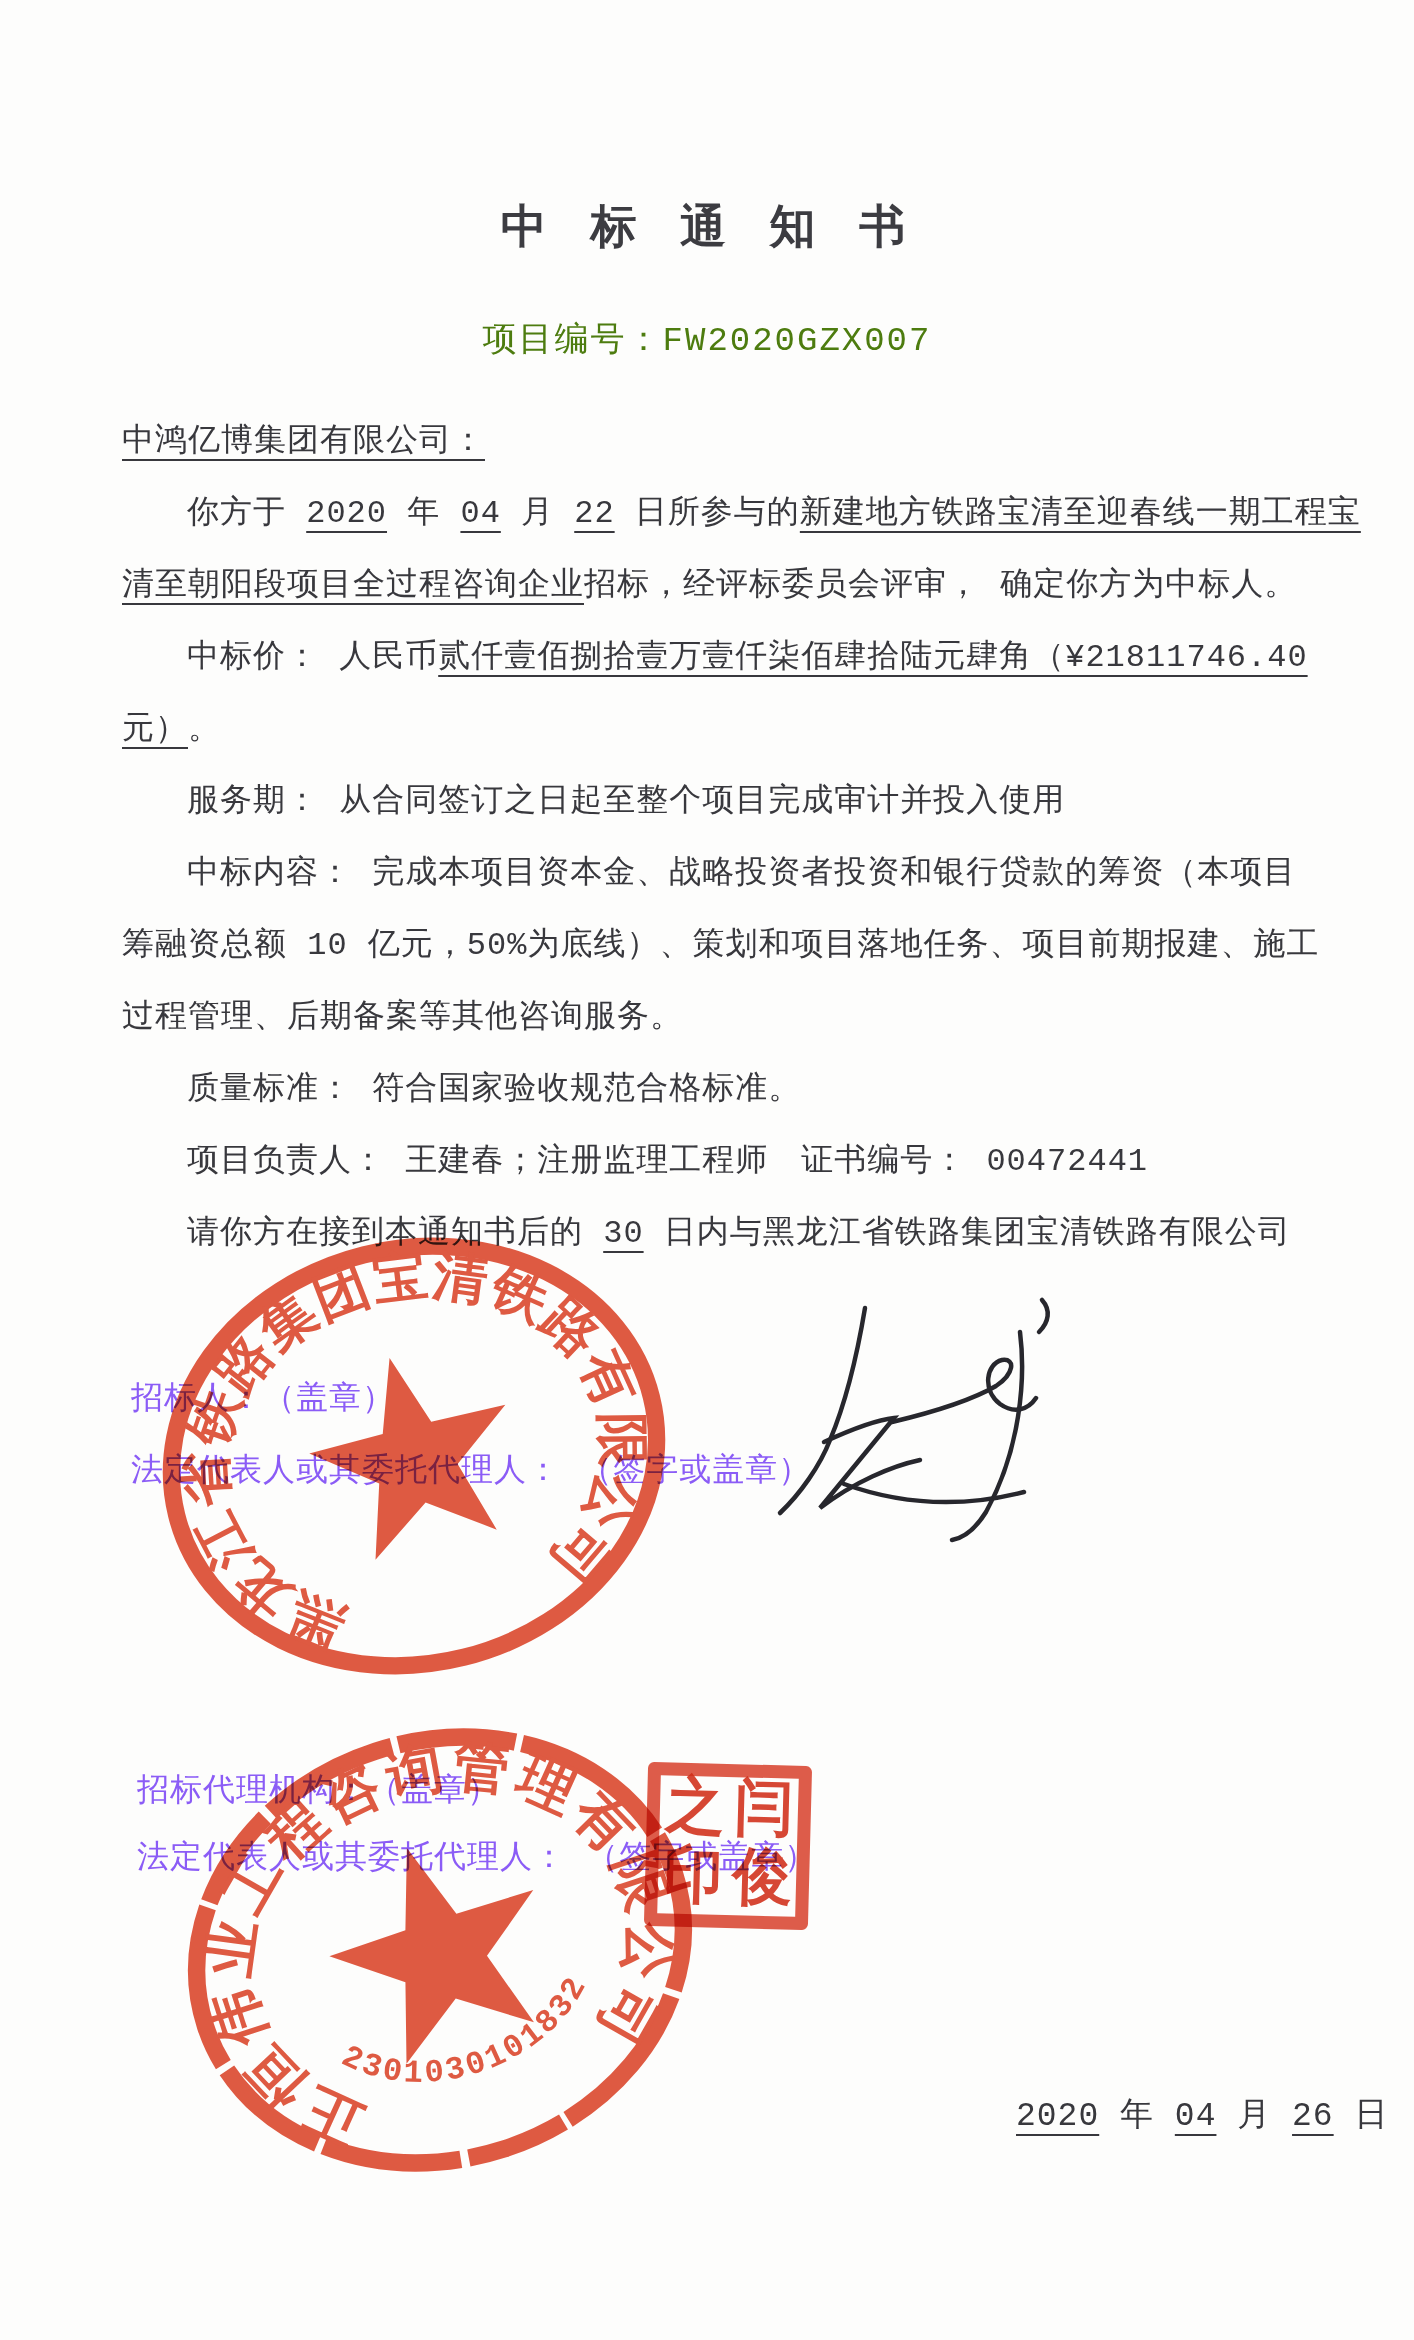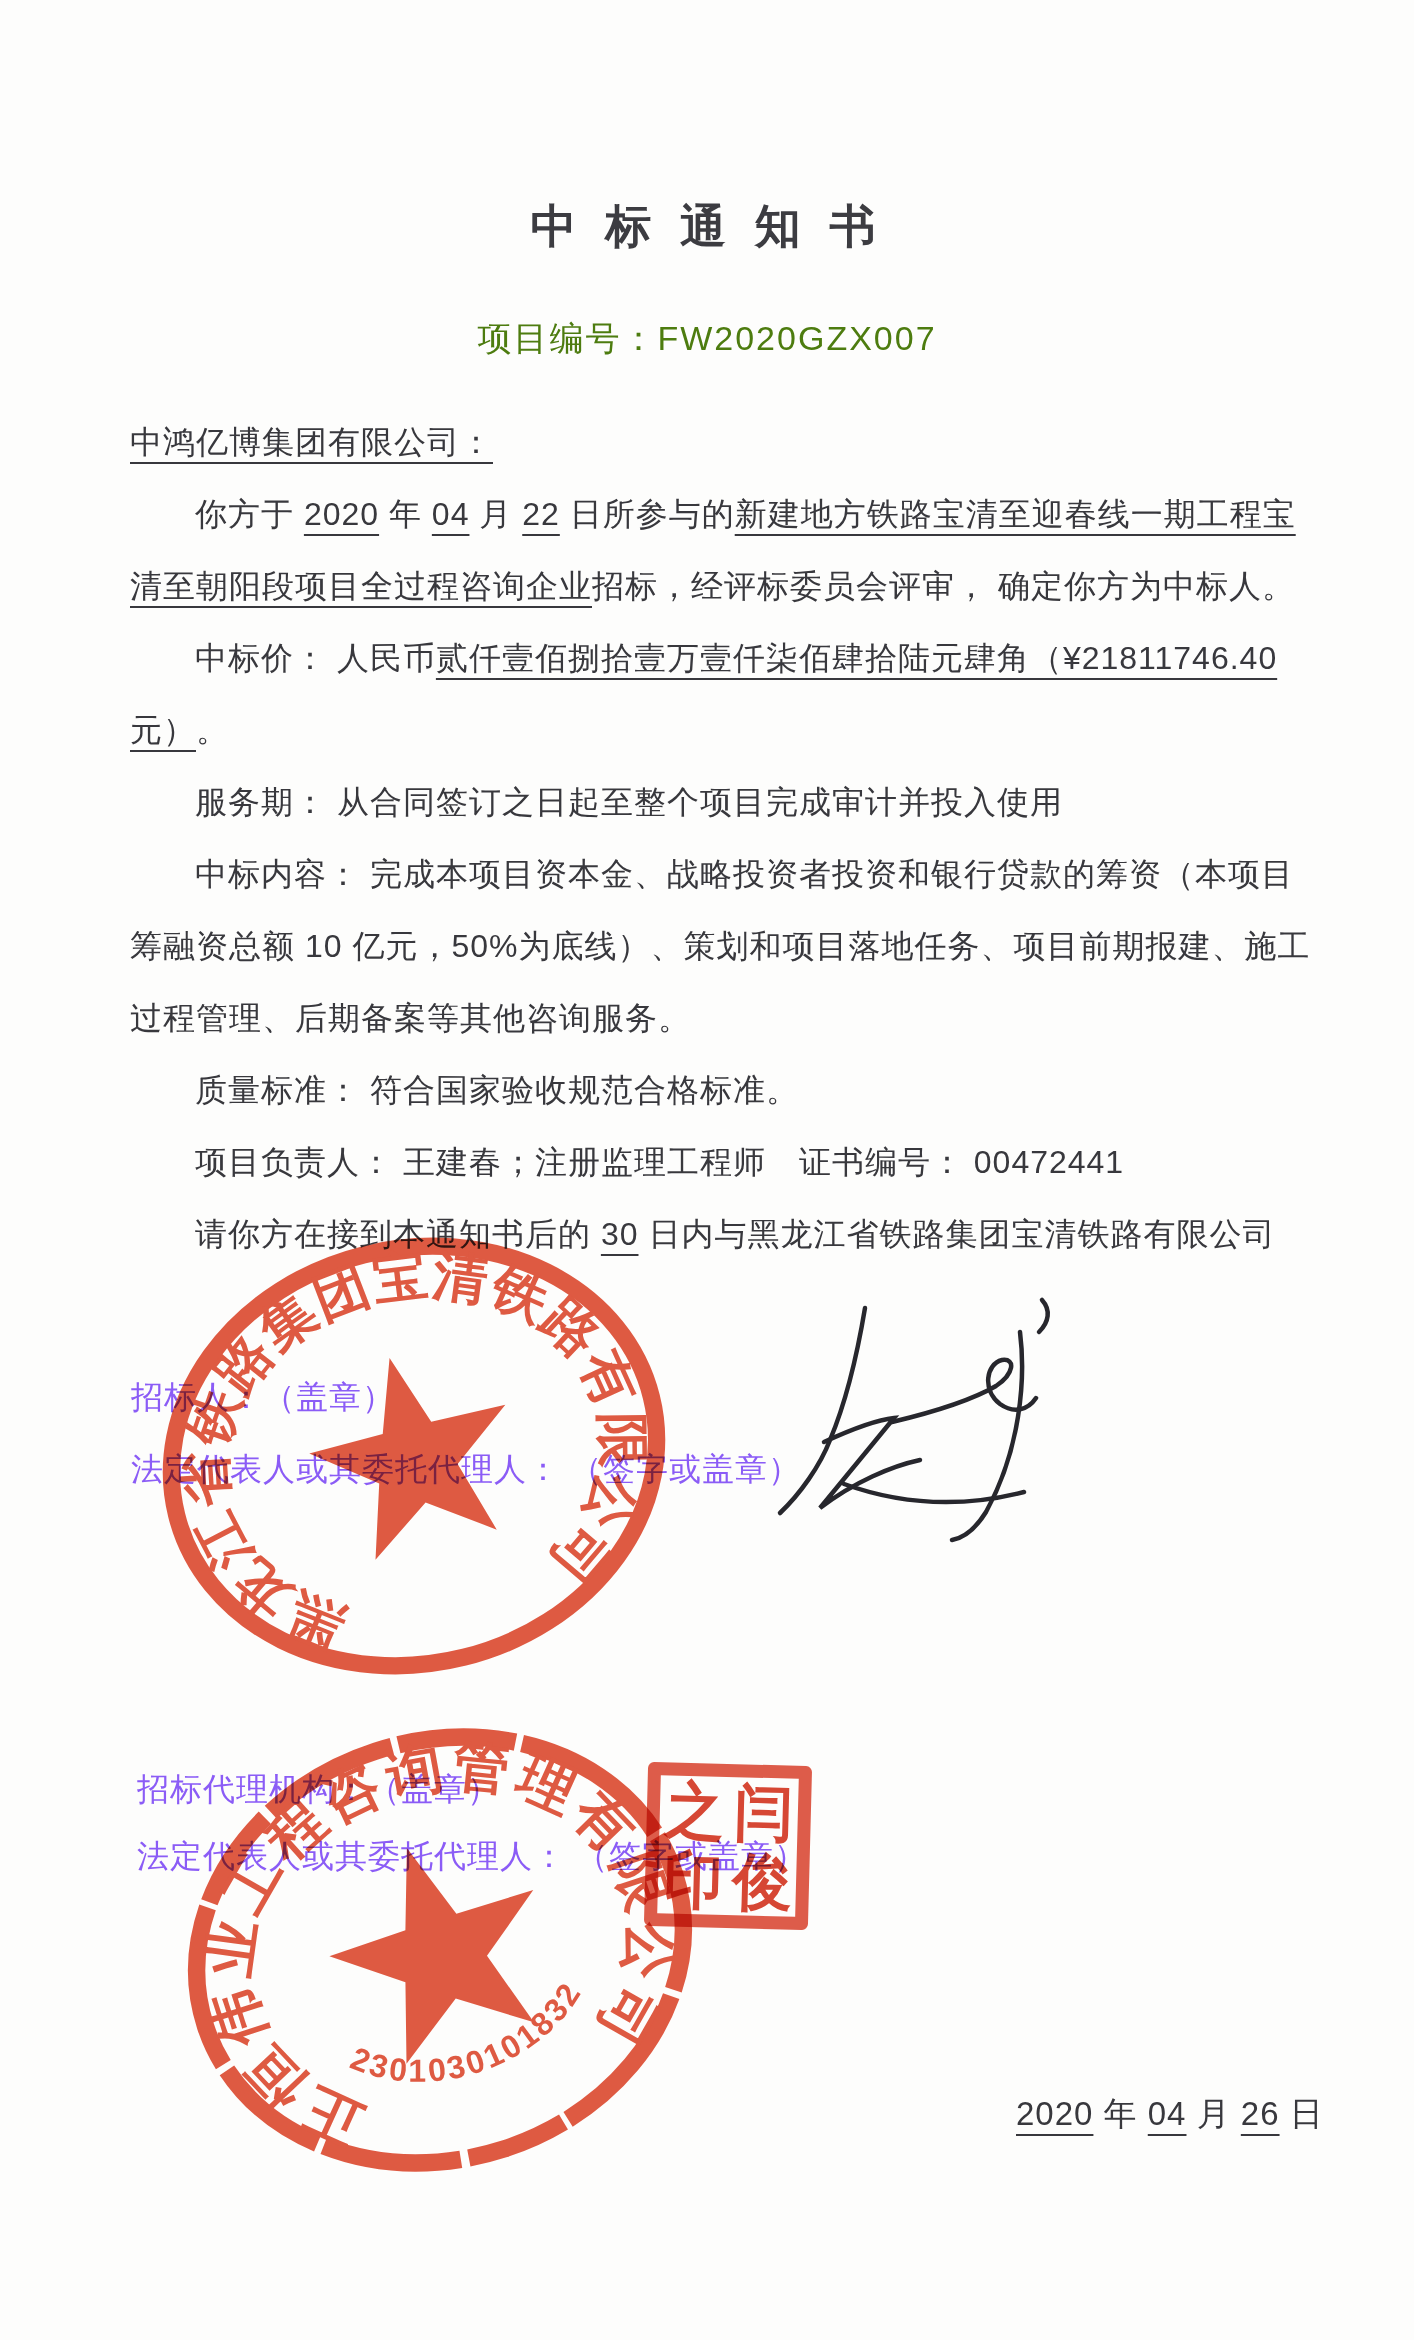--- a/index.html
+++ b/index.html
@@ -1,30 +1,30 @@
 <!DOCTYPE html>
 <html><head>
 <meta charset="utf-8">
 <style>
   html,body{margin:0;padding:0;background:#ffffff;}
   .page{
     position:relative;width:1414px;height:2340px;background:#fefefdf5;
     background:#fdfdfc;overflow:hidden;
-    font-family:Liberation Sans, sans-serif;
+    font-family:Liberation Mono, monospace;
     color:#38383d;
   }
   .title{
     position:absolute;top:196px;left:0;width:100%;text-align:center;
     font-size:46px;font-weight:bold;letter-spacing:8px;color:#3c3c41;
   }
   .projno{
     position:absolute;top:316px;left:0;width:100%;text-align:center;
     font-size:34px;letter-spacing:2px;color:#4d7c0f;
   }
-  .body-block{position:absolute;left:130px;top:406px;width:1176px;font-size:32px;}
+  .body-block{position:absolute;left:122px;top:406px;width:1176px;font-size:32px;}
   .bline{height:72px;line-height:72px;white-space:nowrap;letter-spacing:1px;}
   .bline.indent{text-indent:65px;}
   .u{text-decoration:underline;text-underline-offset:9px;text-decoration-thickness:2px;}
   .label{position:absolute;font-size:32px;white-space:nowrap;letter-spacing:1px;color:#8b5cf6;}
   .date-line{position:absolute;left:1016px;top:2092px;font-size:33px;white-space:nowrap;letter-spacing:1px;}
   .stamp{position:absolute;pointer-events:none;opacity:.87;mix-blend-mode:multiply;}
   .signature{position:absolute;left:724px;top:1270px;pointer-events:none;}
   .name-seal{
     position:absolute;left:646px;top:1764px;width:138px;height:138px;
     border:13px solid rgba(215,52,30,.8);border-radius:6px;

